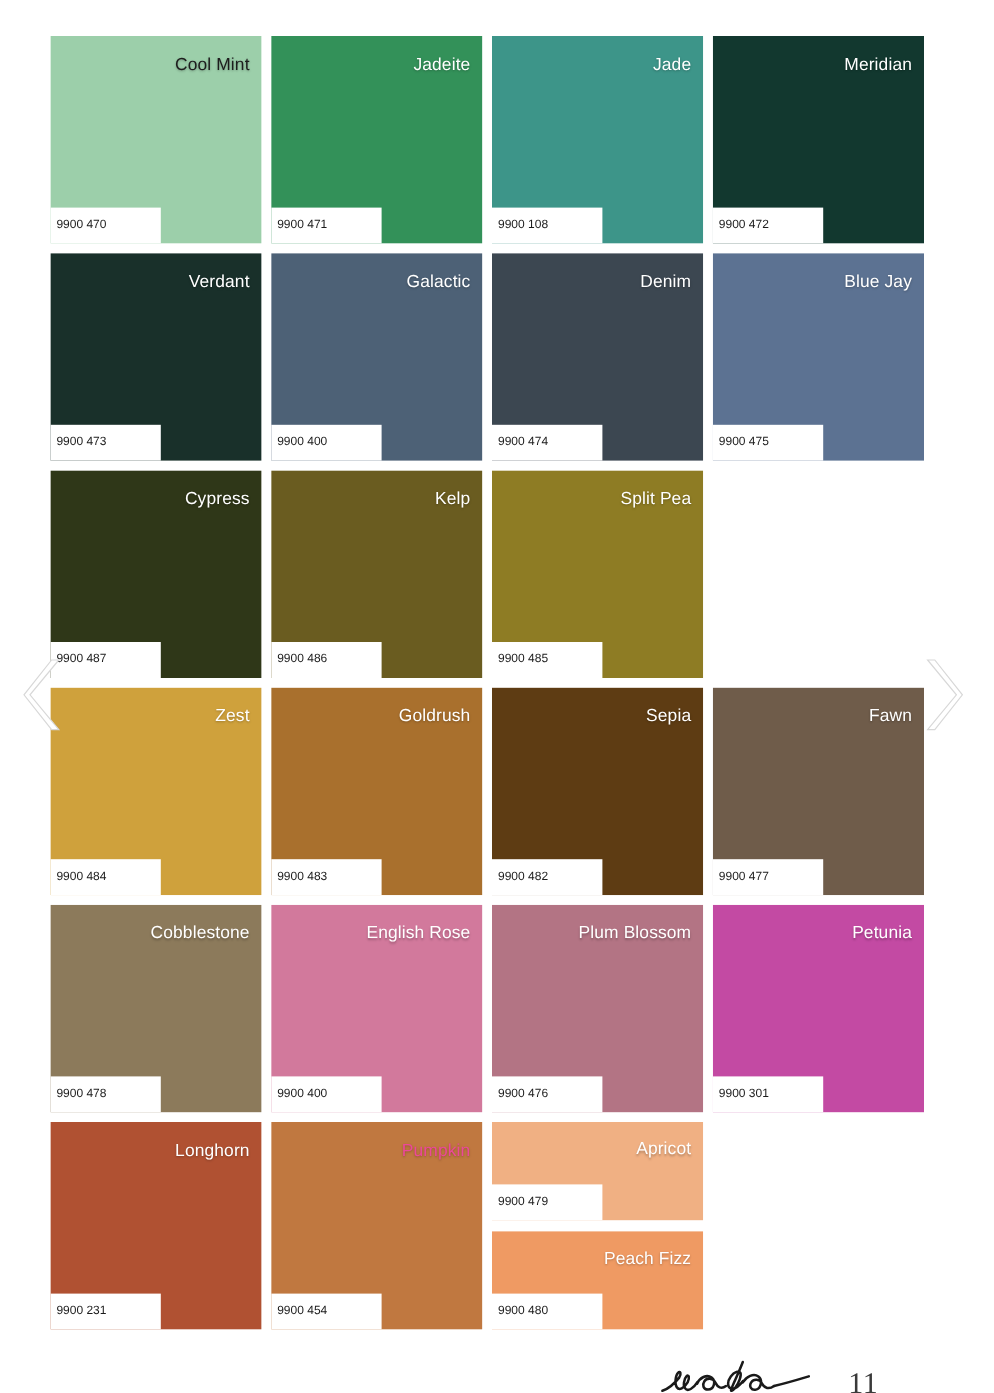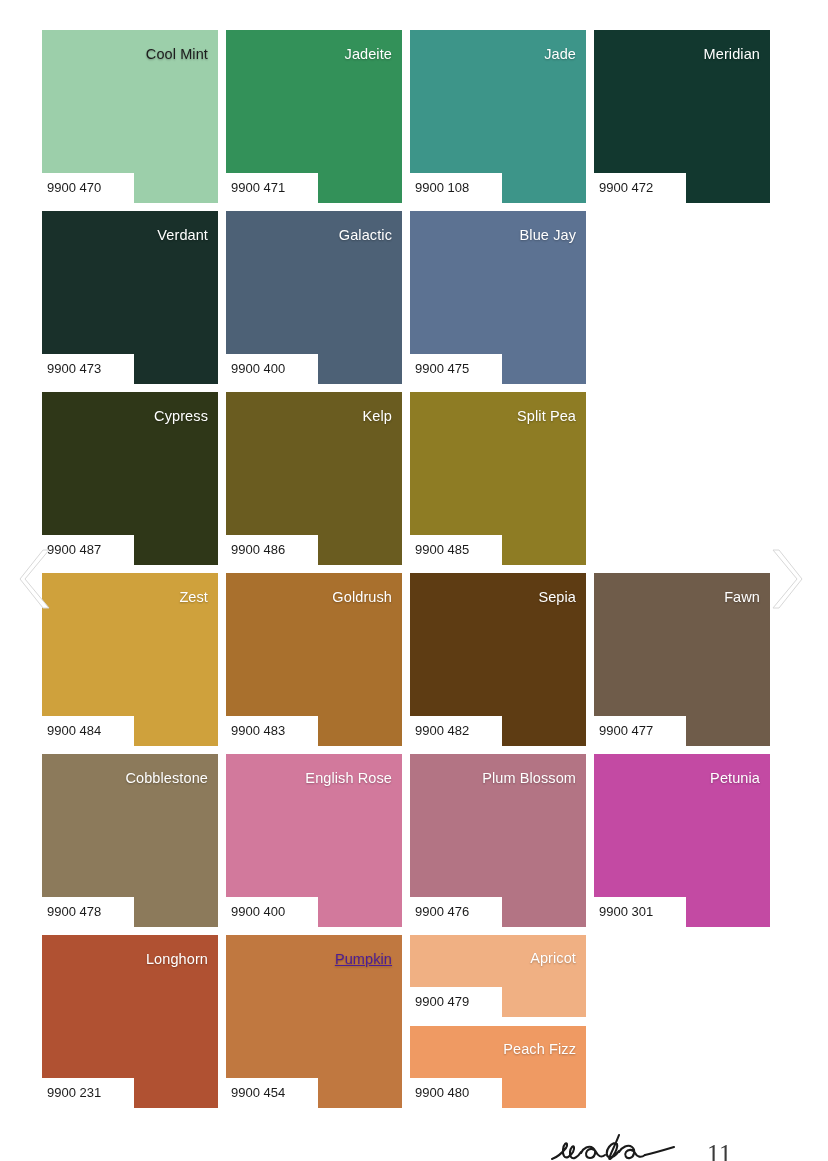--- a/index.html
+++ b/index.html
@@ -61,21 +61,21 @@
   .swatch .notch {
     position: absolute;
     left: 0; bottom: 0;
     width: 92px; height: 30px;
     background: #ffffff;
   }
   .swatch .code {
     position: absolute;
     left: 5px; bottom: 5px;
     width: 86px;
-    font-size: 13px;
+    font-size: 10px;
     line-height: 20px;
     color: #1b1b1b;
     white-space: nowrap;
     letter-spacing: 0;
   }
 
   
   .nav {
     position: absolute;
     top: 527px;
@@ -159,20 +159,28 @@
         <div class="col">
           <div class="swatch">
             <div class="fill" style="background: rgb(77, 97, 118);"></div>
             <div class="name" style="color: rgb(255, 255, 255);">Galactic</div>
             <div class="notch"></div>
             <div class="code">9900 400</div>
           </div>
         </div>
         <div class="col">
           <div class="swatch">
+            <div class="fill" style="background: rgb(60, 71, 81);"></div>
+            <div class="name" style="color: rgb(255, 255, 255);">Denim</div>
+            <div class="notch"></div>
+            <div class="code">9900 474</div>
+          </div>
+        </div>
+        <div class="col">
+          <div class="swatch">
             <div class="fill" style="background: rgb(92, 114, 146);"></div>
             <div class="name" style="color: rgb(255, 255, 255);">Blue Jay</div>
             <div class="notch"></div>
             <div class="code">9900 475</div>
           </div>
         </div>
       </div>
       <div class="row">
         <div class="col">
           <div class="swatch">
@@ -272,21 +280,21 @@
           <div class="swatch">
             <div class="fill" style="background: rgb(176, 81, 50);"></div>
             <div class="name" style="color: rgb(255, 255, 255);">Longhorn</div>
             <div class="notch"></div>
             <div class="code">9900 231</div>
           </div>
         </div>
         <div class="col">
           <div class="swatch">
             <div class="fill" style="background: rgb(192, 120, 64);"></div>
-            <div class="name" style="color: #4c1d95; text-decoration: underline;">Pumpkin</div>
+            <div class="name" style="color: #ec4899;">Pumpkin</div>
             <div class="notch"></div>
             <div class="code">9900 454</div>
           </div>
         </div>
         <div class="col">
           <div class="swatch half" style="margin-bottom: 9px;">
             <div class="fill" style="background: rgb(240, 176, 131);"></div>
             <div class="name" style="color: rgb(255, 255, 255);">Apricot</div>
             <div class="notch"></div>
             <div class="code">9900 479</div>

